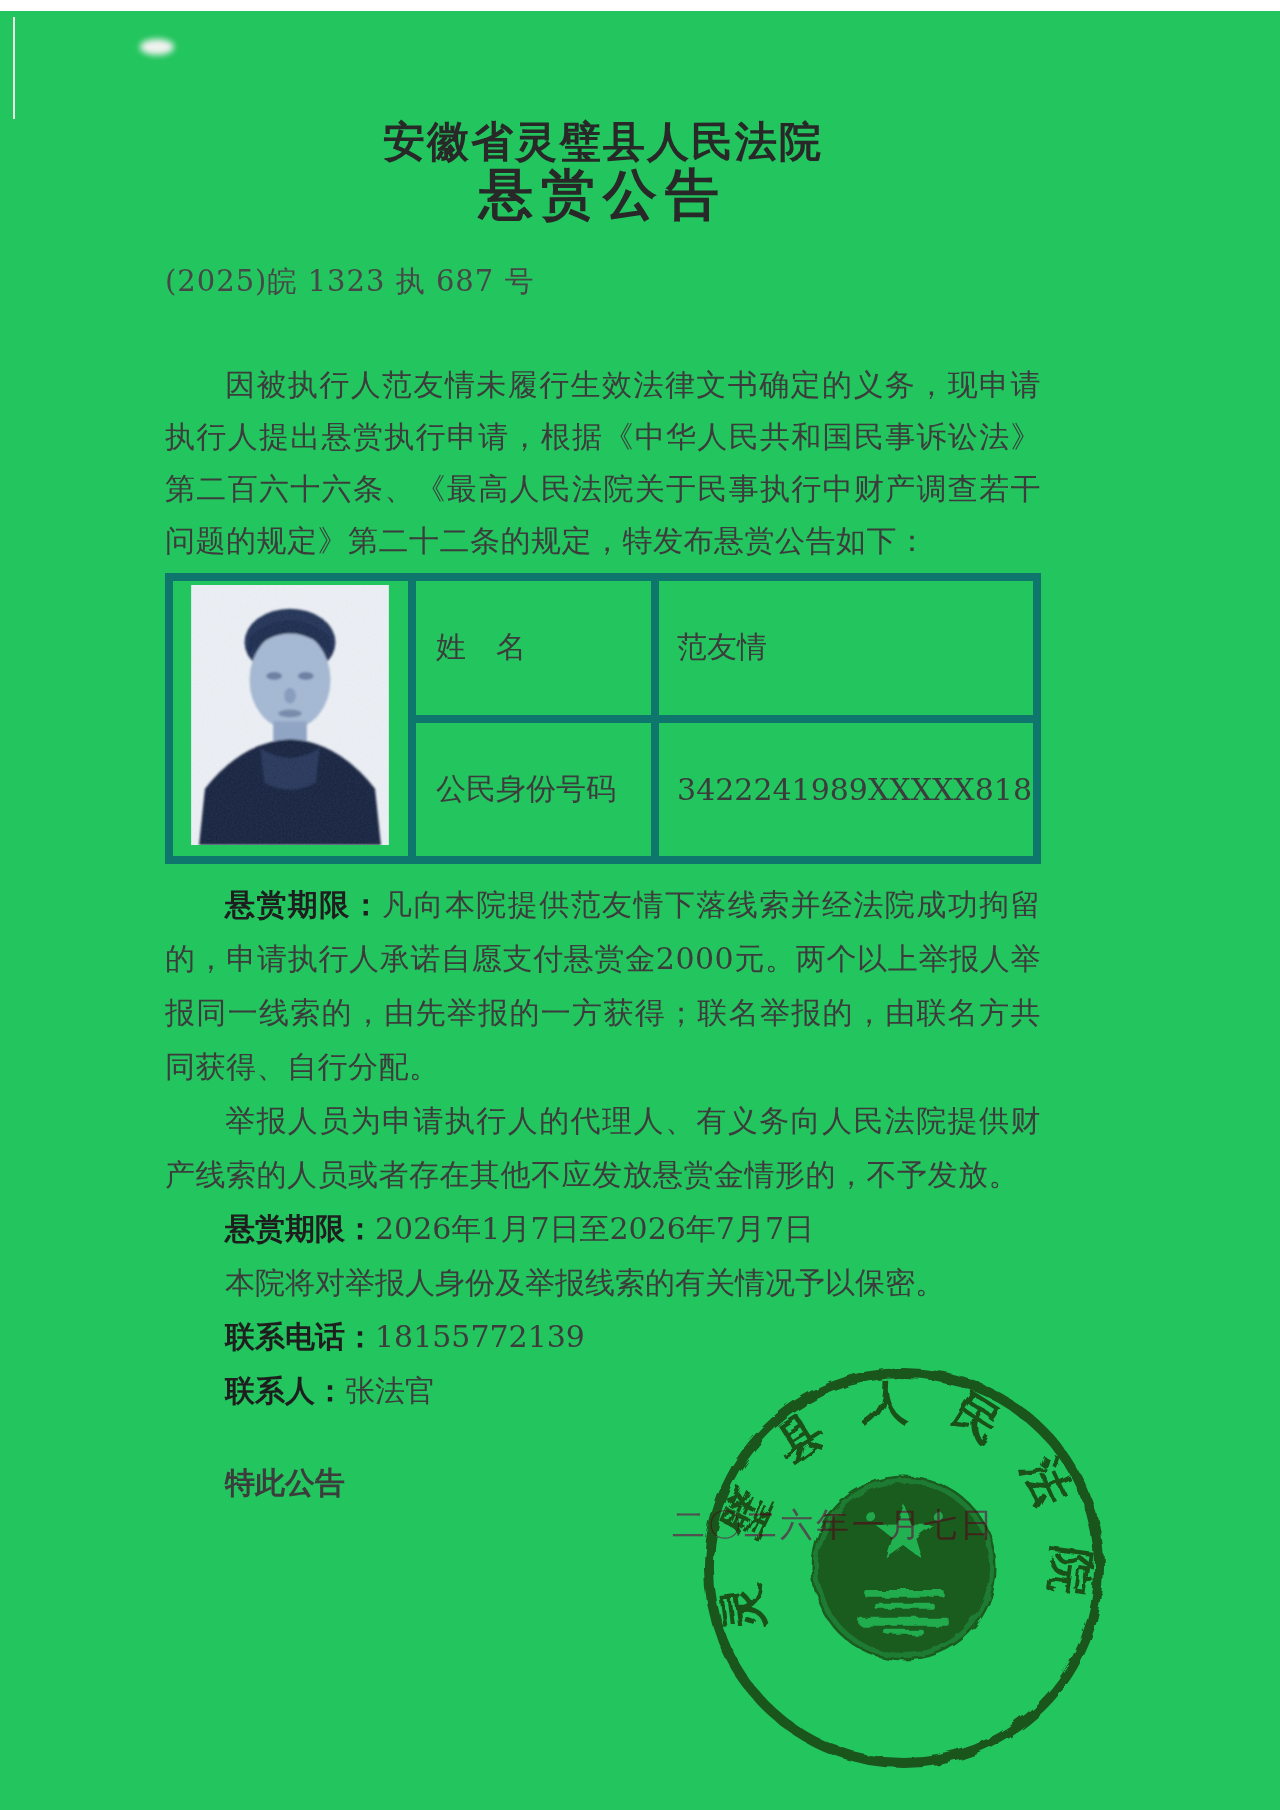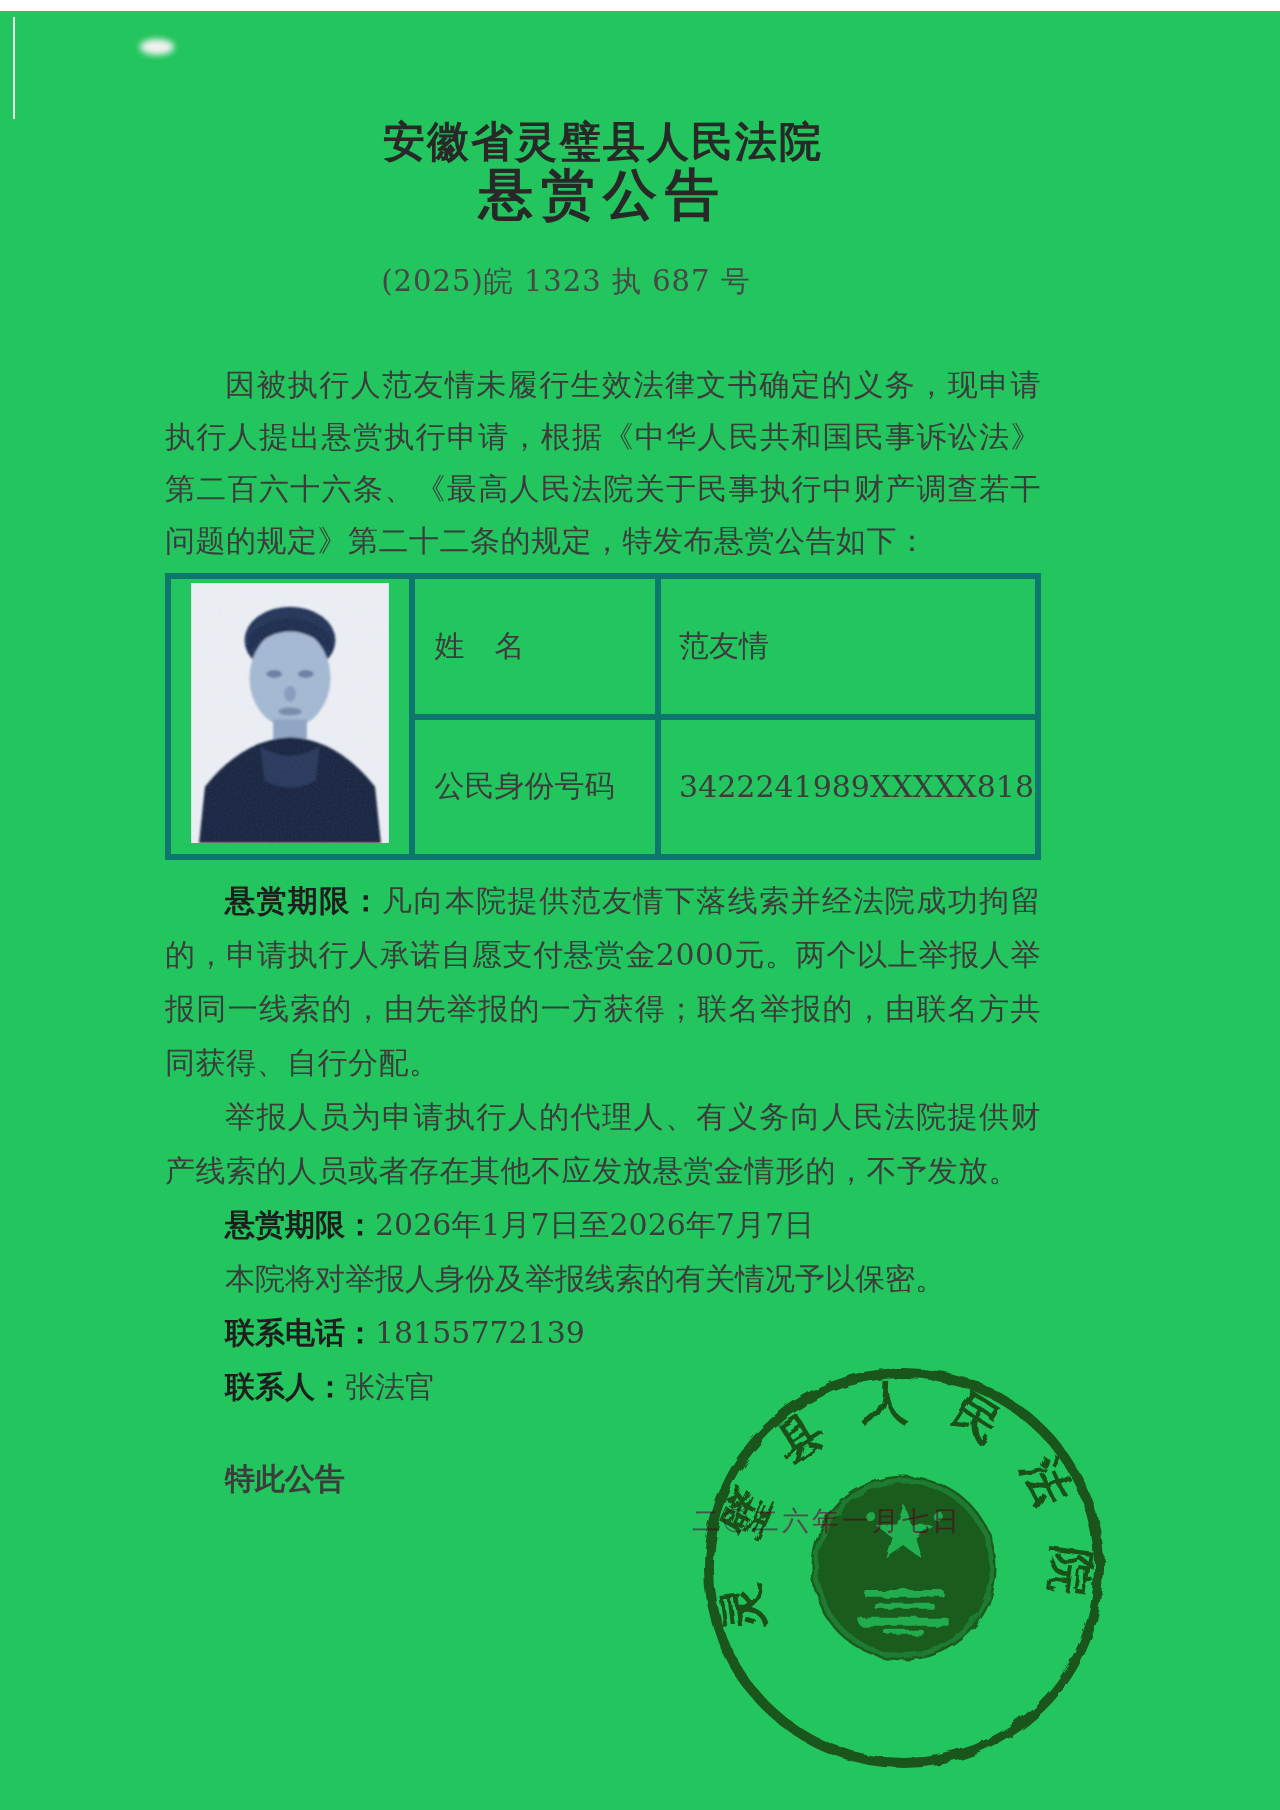--- a/index.html
+++ b/index.html
@@ -6,35 +6,35 @@
   .page{position:relative;width:1280px;height:1810px;background:#22c55e;overflow:hidden;
         font-family:"DejaVu Serif","Liberation Serif",serif;margin-top:11px;}
   .scan-edge{position:absolute;left:13px;top:6px;width:2px;height:102px;background:#e9e9e9;}
   .smudge{position:absolute;left:140px;top:28px;width:34px;height:16px;background:#f2f2f1;
           border-radius:50%;filter:blur(3px);}
   .content{position:absolute;left:165px;top:0;width:876px;color:#3c3c3c;font-size:30px;}
   .title-block{padding-top:104px;text-align:center;color:#282828;
                font-family:"DejaVu Sans","Liberation Sans",sans-serif;font-weight:900;}
   .title-main{font-size:42px;line-height:54px;letter-spacing:2px;}
   .title-sub{font-size:54px;line-height:52px;letter-spacing:8px;}
-  .case-no{margin-top:42px;text-align:center;padding-right:74px;font-size:29px;color:#474747;
+  .case-no{margin-top:42px;text-align:left;padding-right:74px;font-size:29px;color:#474747;
            letter-spacing:1px;line-height:36px;}
   .para{margin:0;text-align:justify;line-height:52px;letter-spacing:0.5px;}
   .intro{margin-top:60px;}
   .indent{text-indent:2em;}
   .block{margin-top:14px;line-height:54px;}
   .line{line-height:54px;text-indent:2em;text-align:left;}
   .bold{font-weight:700;color:#1e1e1e;text-align:center;}
   table.info{border-collapse:collapse;margin-top:6px;}
-  table.info td{border:6px solid #0f766e;box-sizing:border-box;}
+  table.info td{border:8px solid #0f766e;box-sizing:border-box;}
   .photo-cell{width:245px;height:272px;text-align:center;vertical-align:middle;padding:4px;}
   .label-cell{width:254px;height:136px;padding-left:20px;vertical-align:middle;}
   .value-cell{width:328px;padding-left:18px;vertical-align:middle;}
   .closing{margin-top:38px;text-indent:2em;line-height:54px;text-align:left;font-weight:bold;}
-  .date-line{position:absolute;left:692px;top:1492px;font-size:27px;letter-spacing:3px;
+  .date-line{position:absolute;left:672px;top:1492px;font-size:33px;letter-spacing:3px;
              color:#4f4f4f;z-index:1;white-space:nowrap;}
   .seal{position:absolute;left:695px;top:1348px;z-index:2;mix-blend-mode:multiply;opacity:0.93;}
 </style>
 </head>
 <body>
 
 <div class="page">
 
   <div class="scan-edge"></div>
   <div class="smudge"></div>

